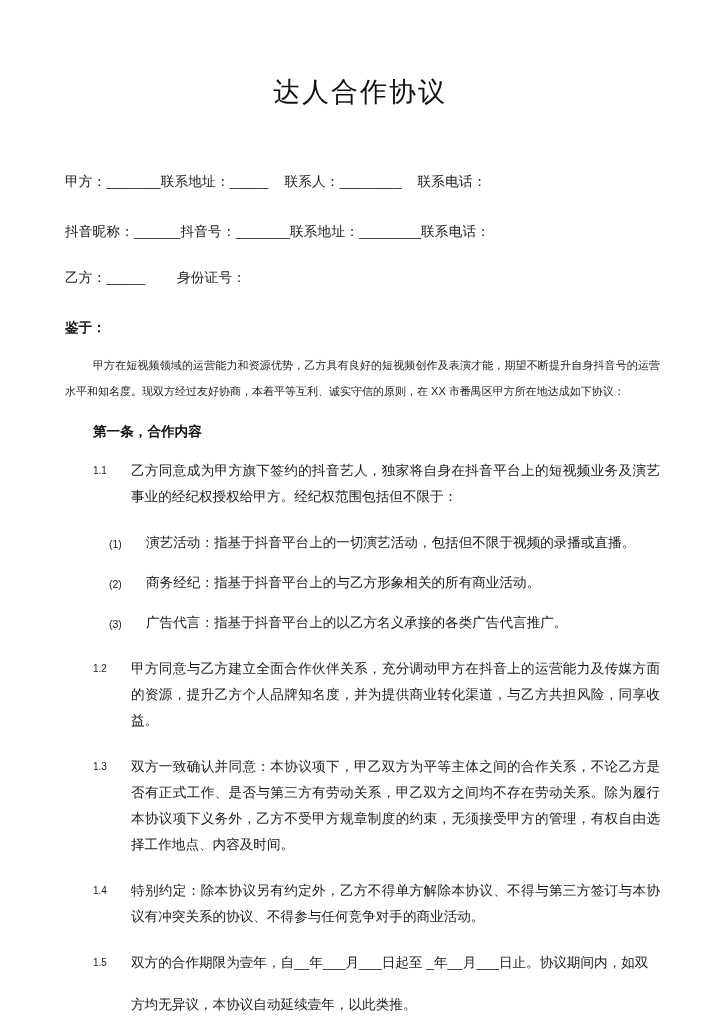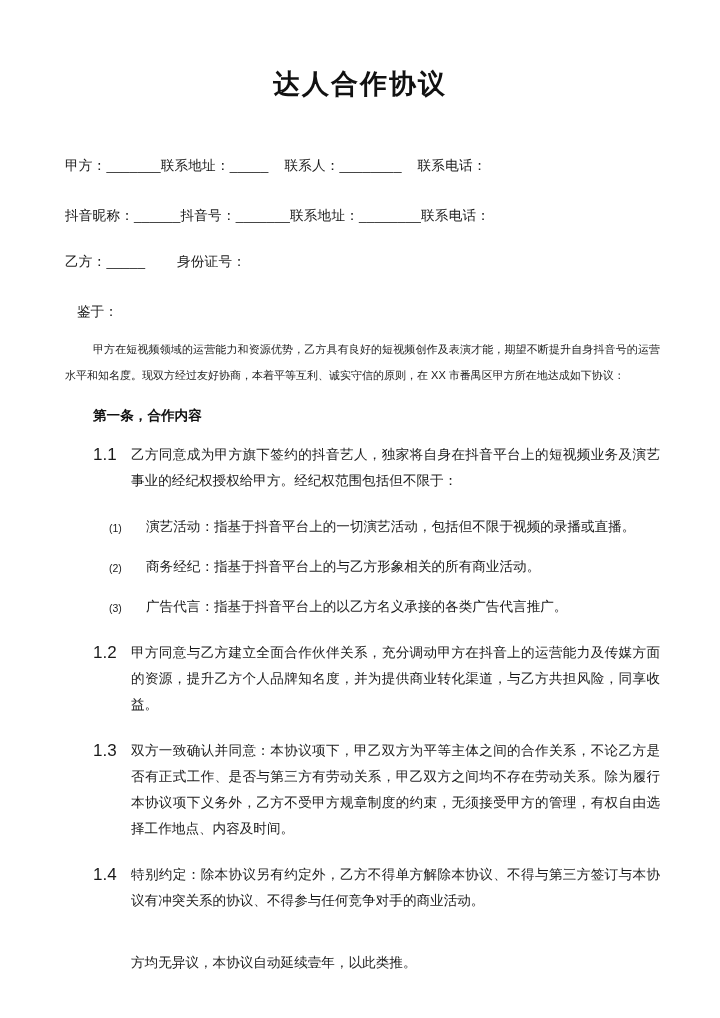--- a/index.html
+++ b/index.html
@@ -24,24 +24,24 @@
     box-sizing: border-box;
     padding: 0;
     background: #ffffff;
     position: relative;
   }
 
   
   .doc-title {
     text-align: center;
     font-size: 27px;
-    font-weight: bold;
+    font-weight: normal;
     letter-spacing: 2px;
     color: #111111;
-    margin: 4px;
+    margin: 12px;
     padding-top: 64px;
     line-height: 1.2;
     font-family: "Liberation Sans", "DejaVu Sans", sans-serif;
   }
 
   
   .body-area {
     padding-left: 65px;
     padding-right: 60px;
     padding-top: 44px;
@@ -57,22 +57,23 @@
     white-space: pre;
     color: #1a1a1a;
     letter-spacing: 0.2px;
   }
   .party-line.last { margin-bottom: 26px; }
 
   
   .whereas-label {
     font-size: 13.6px;
     line-height: 20px;
-    margin: 0 0 14px 12px;
-    color: #1a1a1a;
+    margin: 0 0 14px 0;
+    color: #1a1a1a;
+    font-weight: bold;
   }
   .preamble {
     font-size: 11px;
     line-height: 26px;
     margin: 0;
     text-indent: 28px;
     text-align: justify;
     text-justify: inter-ideograph;
     color: #1a1a1a;
   }
@@ -96,21 +97,21 @@
     text-align: justify;
     text-justify: inter-ideograph;
     color: #1a1a1a;
   }
   .clause .num {
     position: absolute;
     left: 28px;
     top: 0;
     width: 38px;
     text-align: left;
-    font-size: 17px;
+    font-size: 10px;
     line-height: 26px;
     color: #1a1a1a;
   }
   .clause .txt { display: block; }
 
   
   .subitem {
     position: relative;
     font-size: 13.6px;
     line-height: 26px;
@@ -199,17 +200,21 @@
 
     <div class="gap-sm"></div>
 
     <div class="clause">
       <span class="num">1.4</span>
       <span class="txt">特别约定：除本协议另有约定外，乙方不得单方解除本协议、不得与第三方签订与本协议有冲突关系的协议、不得参与任何竞争对手的商业活动。</span>
     </div>
 
     <div class="gap-sm"></div>
 
+    <div class="clause">
+      <span class="num">1.5</span>
+      <span class="txt">双方的合作期限为壹年，自__年___月___日起至 _年__月___日止。协议期间内，如双</span>
+    </div>
 
     <p class="clause-tail">方均无异议，本协议自动延续壹年，以此类推。</p>
 
   </div>
 </div>
 
 </body></html>

